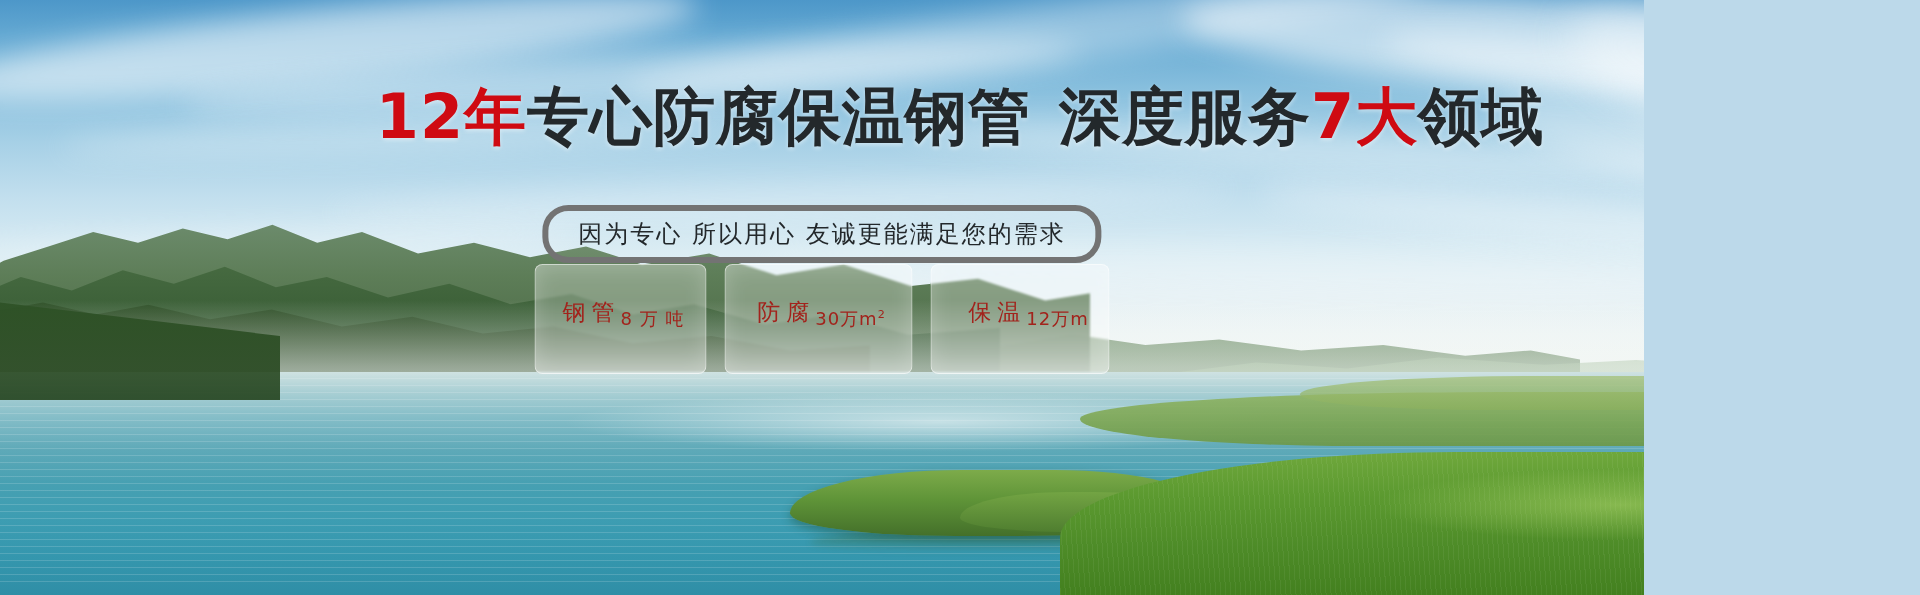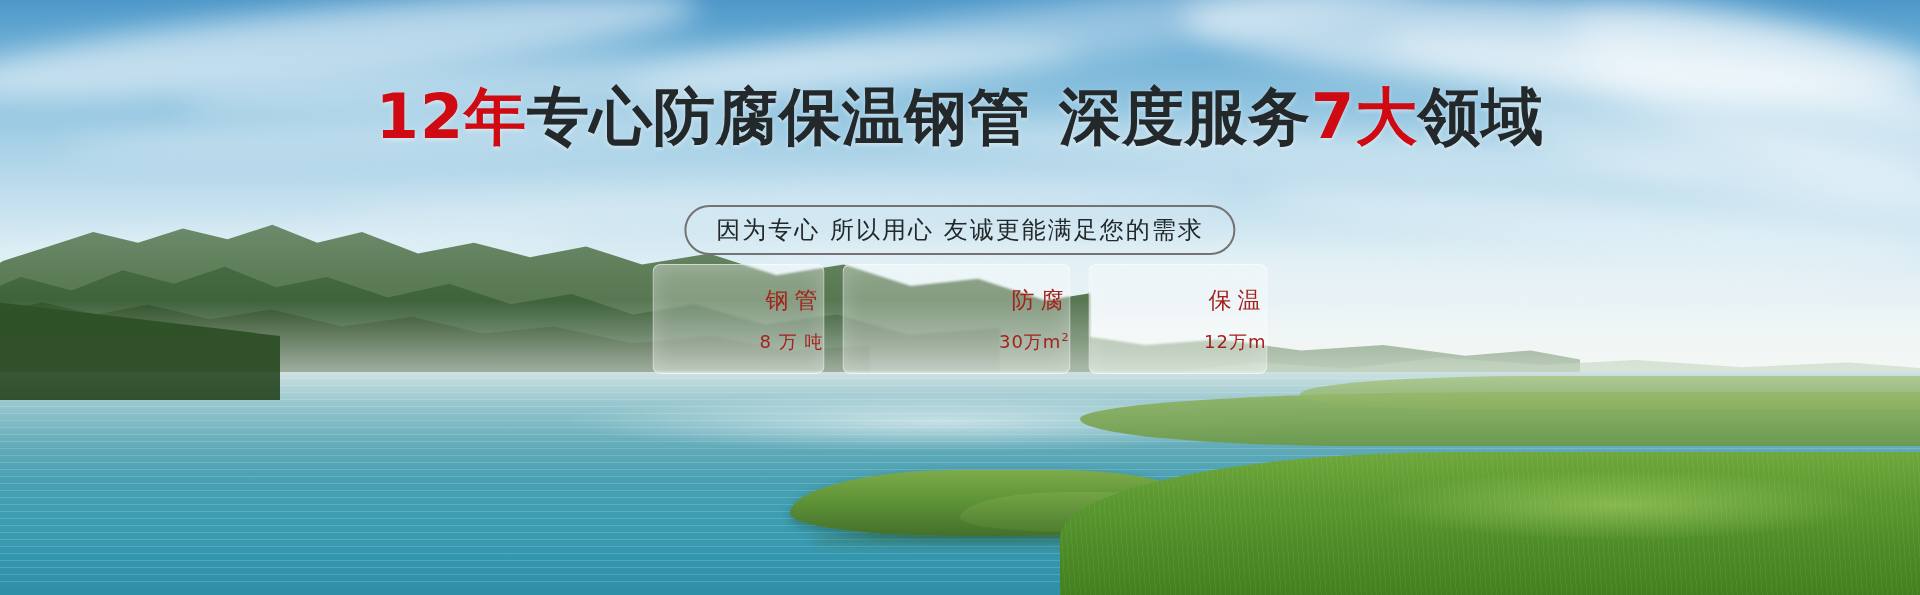--- a/index.html
+++ b/index.html
@@ -5,21 +5,21 @@
 <style>
   html,body{margin:0;padding:0;}
   body{
     width:1920px;height:595px;overflow:hidden;
     font-family:"Liberation Sans","DejaVu Sans",sans-serif;
     background:#bcd9ea;
   }
 
   .banner{
     position:relative;
-    width:1920px;height:595px;
+    width:1644px;height:595px;
     overflow:hidden;
   }
 
   
   .scene{position:absolute;inset:0;}
 
   
   .sky{
     position:absolute;left:0;top:0;width:1920px;height:430px;
     background:
@@ -204,62 +204,62 @@
   }
   .hl-dark{color:#23282b;}
   .hl-red{color:#cf0a12;}
   .hl-gap{display:inline-block;width:28px;}
 
   .subpill{
     position:absolute;left:50%;top:205px;transform:translateX(-50%);
     height:46px;
     padding:0 30px;
     display:flex;align-items:center;justify-content:center;
-    border:2px solid #737373;
+    border:6px solid #737373;
     border-radius:26px;
     color:#23282b;
     font-family:"DejaVu Sans","Liberation Sans",sans-serif;
     font-size:24px;
     letter-spacing:2px;
     white-space:nowrap;
     background:rgba(255,255,255,.06);
   }
 
   .cards{
     position:absolute;left:50%;top:264px;transform:translateX(-50%);
     display:flex;
     gap:18px;
   }
   .card{
     width:170px;height:108px;
     border-radius:8px;
     background:rgba(255,255,255,.28);
     border:1px solid rgba(255,255,255,.58);
     box-shadow:inset 0 0 22px rgba(255,255,255,.22);
-    display:flex;flex-direction:column;align-items:flex-end;justify-content:center;
+    display:flex;flex-direction:row;align-items:center;justify-content:center;
     backdrop-filter:blur(1px);
   }
   .card-title{
     color:#a2231c;
     font-family:"DejaVu Sans","Liberation Sans",sans-serif;
     font-size:23px;
     letter-spacing:6px;
     text-indent:6px;
     margin-bottom:14px;
     white-space:nowrap;
   }
   .card-value{
     color:#a2231c;
     font-family:"DejaVu Sans","Liberation Sans",sans-serif;
     font-size:18px;
     letter-spacing:1px;
     white-space:nowrap;
   }
   .card-value sup{font-size:.62em;vertical-align:super;}
-  .card.w2{width:186px;padding-left:40px;}
+  .card.w2{width:186px;}
   .card.w3{width:166px;padding-left:11px;}
 </style>
 </head>
 <body>
 
 <div class="banner">
 
   <div class="scene">
     <div class="sky"></div>
 

